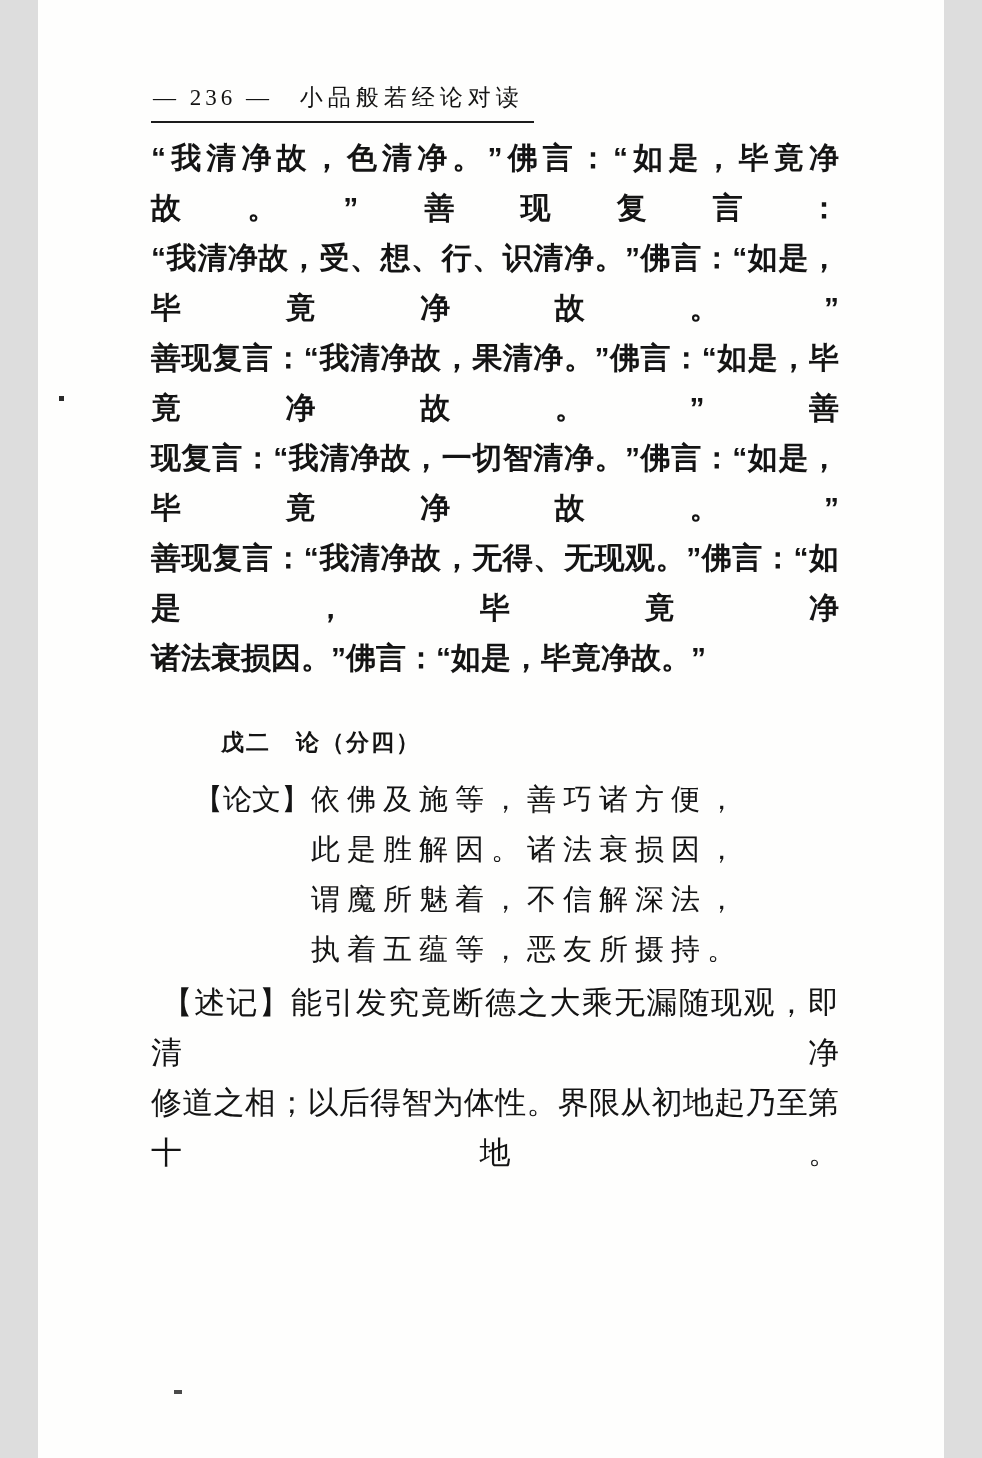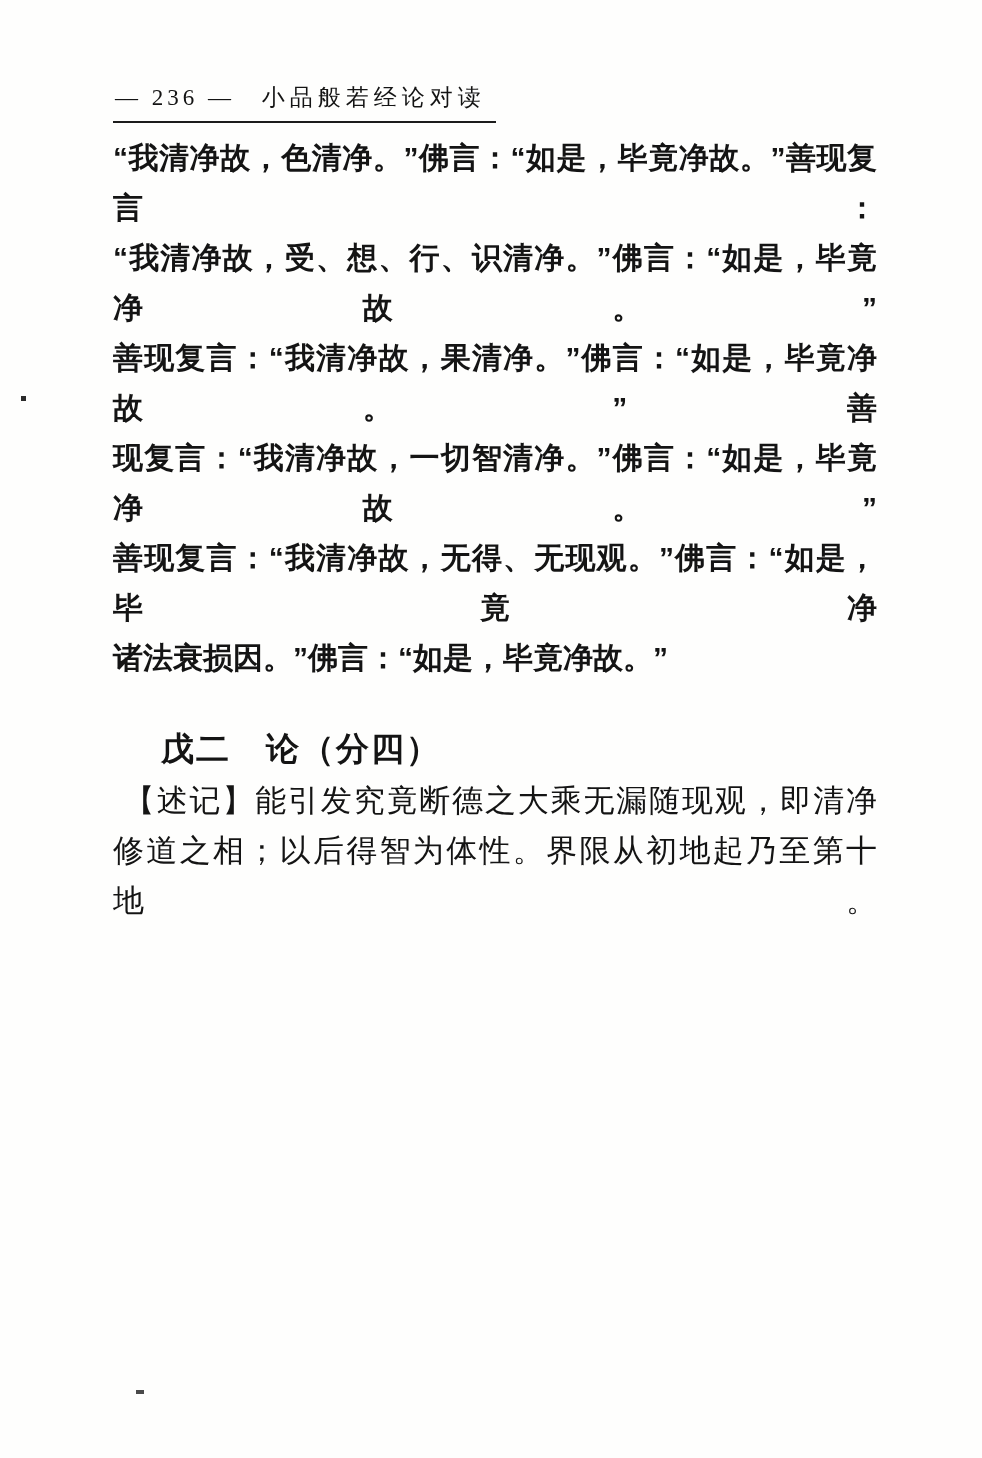--- a/index.html
+++ b/index.html
@@ -1,18 +1,18 @@
 <!DOCTYPE html>
 <html><head>
 <meta charset="utf-8">
 <style>
   html,body { margin:0; padding:0; background:#dddddd; }
   .page {
     position:relative;
-    width:982px; height:1458px;
+    width:906px; height:1458px;
     margin:0 auto;
     background:#fefefd;
     box-sizing:border-box;
     padding:0 105px 0 113px;
     color:#141414;
     overflow:hidden;
   }
   
   .song { font-family:"Liberation Serif","DejaVu Serif",serif; }
   .hei  { font-family:"Liberation Sans","DejaVu Sans",sans-serif; font-weight:700; }
@@ -33,22 +33,22 @@
   .scripture {
     margin-top:10px;
     font-size:30px;
     line-height:50px;
   }
   .line { white-space:nowrap; }
   .j { text-align:justify; text-align-last:justify; white-space:normal; }
 
   .h1 {
     margin-top:44px;
-    margin-left:48px;
-    font-size:33px;
+    margin-left:70px;
+    font-size:23px;
     letter-spacing:2px;
   }
   .h2 {
     margin-top:14px;
     margin-left:99px;
     font-size:33px;
     letter-spacing:2px;
   }
 
   .lunwen {
@@ -90,20 +90,29 @@
     <div class="line j">“我清净故，色清净。”佛言：“如是，毕竟净故。”善现复言：</div>
     <div class="line j">“我清净故，受、想、行、识清净。”佛言：“如是，毕竟净故。”</div>
     <div class="line j">善现复言：“我清净故，果清净。”佛言：“如是，毕竟净故。”善</div>
     <div class="line j">现复言：“我清净故，一切智清净。”佛言：“如是，毕竟净故。”</div>
     <div class="line j">善现复言：“我清净故，无得、无现观。”佛言：“如是，毕竟净</div>
     <div class="line">诸法衰损因。”佛言：“如是，毕竟净故。”</div>
   </div>
 
   <div class="h1 hei">戊二　论（分四）</div>
 
+  <div class="lunwen kai">
+    <div class="line lunwen-first">
+      <span class="lunwen-label">【论文】</span>
+      <span>依佛及施等，善巧诸方便，</span>
+    </div>
+    <div class="line">此是胜解因。诸法衰损因，</div>
+    <div class="line">谓魔所魅着，不信解深法，</div>
+    <div class="line">执着五蕴等，恶友所摄持。</div>
+  </div>
 
   <div class="shuji song">
     <div class="line j indent-small">
       <span>【述记】</span><span>能引发究竟断德之大乘无漏随现观，即清净</span>
     </div>
     <div class="line j">修道之相；以后得智为体性。界限从初地起乃至第十地。</div>
 
   </div>
 
   <div class="speck speck-a"></div>

